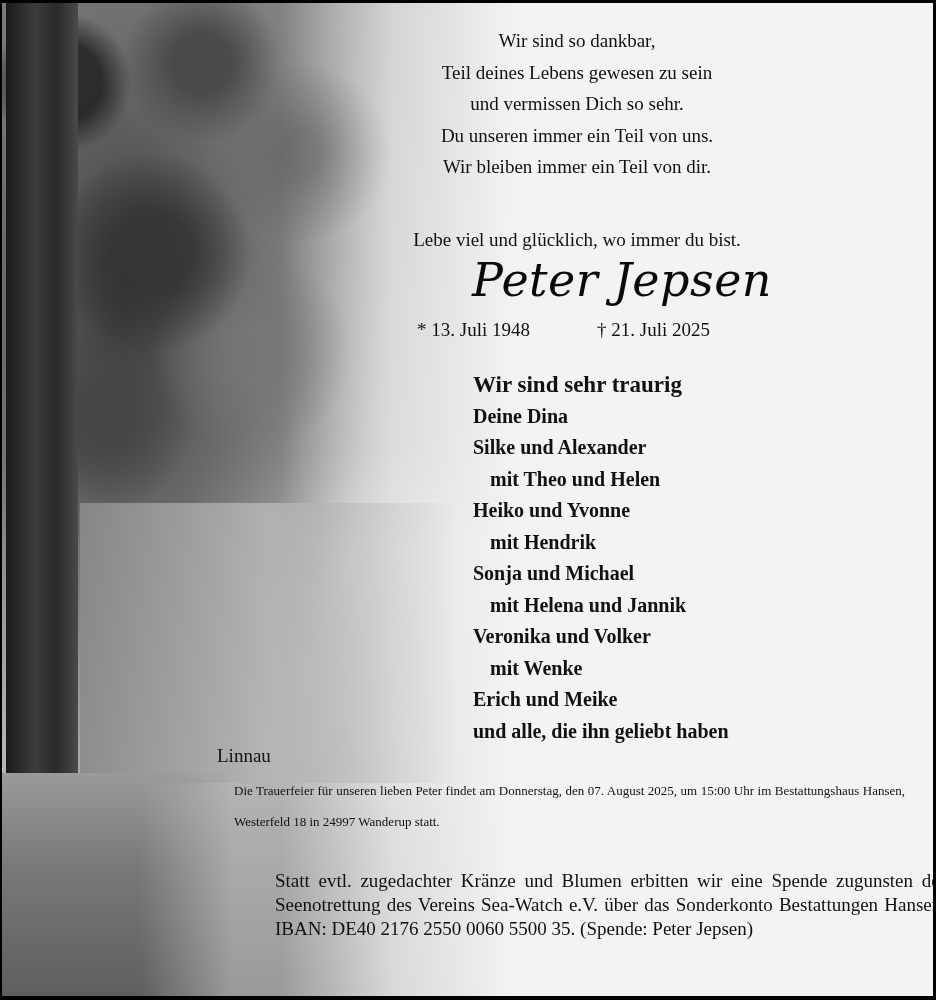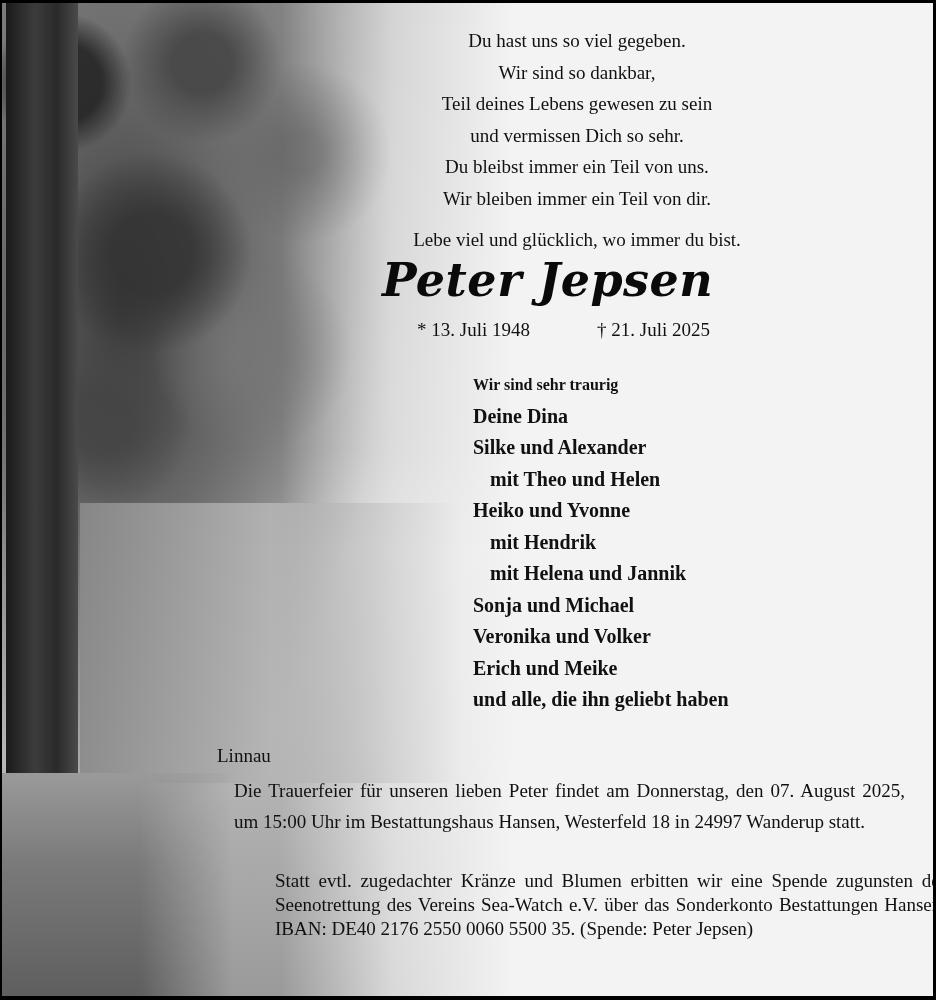--- a/index.html
+++ b/index.html
@@ -51,93 +51,93 @@
     position:absolute; left:340px; top:22px; width:470px;
     text-align:center; font-size:19px; line-height:31.5px;
     font-family:"Liberation Serif", "DejaVu Serif", serif;
   }
   .poem .line { display:block; }
   .motto {
     position:absolute; left:330px; top:226px; width:490px; text-align:center;
     font-size:19px; font-family:"Liberation Serif","DejaVu Serif",serif;
   }
   .name {
-    position:absolute; left:380px; top:250px; width:390px; text-align:left;
-    font-family:"DejaVu Serif", serif; font-style:italic; font-weight:bold;
+    position:absolute; left:380px; top:250px; width:390px; text-align:right;
+    font-family:"DejaVu Serif", serif; font-style:italic; font-weight:normal;
     font-size:46px; letter-spacing:0.5px; color:#0a0a0a;
   }
   .dates {
     position:absolute; left:415px; top:316px; width:360px;
     font-size:19px; font-family:"Liberation Serif","DejaVu Serif",serif;
   }
   .dates .born { position:absolute; left:0; }
   .dates .died { position:absolute; left:180px; }
 
   .mourners {
     position:absolute; left:471px; top:366px; width:400px;
     font-family:"Liberation Serif","DejaVu Serif",serif; font-size:20px; line-height:31.5px;
   }
-  .mourners .intro { font-weight:normal; font-size:16px; }
+  .mourners .intro { font-weight:normal; font-size:23px; }
   .mourners .m { display:block; font-weight:bold; }
   .mourners .m.indent { padding-left:17px; }
 
   .place {
     position:absolute; left:215px; top:742px; font-size:19px;
     font-family:"Liberation Serif","DejaVu Serif",serif;
   }
   .funeral {
     position:absolute; left:232px; top:772px; width:671px;
-    font-size:19px; line-height:31px; text-align:justify; text-align-last:left;
+    font-size:13px; line-height:31px; text-align:justify; text-align-last:left;
     font-family:"Liberation Serif","DejaVu Serif",serif;
   }
   .donation {
     position:absolute; left:232px; top:866px; width:671px;
     font-size:19px; line-height:24px; text-align:justify; text-align-last:left;
     font-family:"Liberation Serif","DejaVu Serif",serif;
     margin-left:41px;
   }
 </style>
 </head>
 <body>
 
 <div class="frame">
   <div class="photo"></div>
   <div class="foliage"></div>
   <div class="water"></div>
   <div class="trunk"></div>
   <div class="grass"></div>
 
   <div class="poem serif">
-    <span class="line">Du hast uns so viel gegeben.</span>
     <span class="line">Wir sind so dankbar,</span>
     <span class="line">Teil deines Lebens gewesen zu sein</span>
     <span class="line">und vermissen Dich so sehr.</span>
-    <span class="line">Du bleibst immer ein Teil von uns.</span>
+    <span class="line">Du unseren immer ein Teil von uns.</span>
     <span class="line">Wir bleiben immer ein Teil von dir.</span>
   </div>
 
   <div class="motto serif">Lebe viel und glücklich, wo immer du bist.</div>
 
   <div class="name">Peter Jepsen</div>
 
   <div class="dates serif">
     <span class="born">* 13. Juli 1948</span>
     <span class="died">† 21. Juli 2025</span>
   </div>
 
   <div class="mourners serif">
     <span class="m intro">Wir sind sehr traurig</span>
     <span class="m">Deine Dina</span>
     <span class="m">Silke und Alexander</span>
     <span class="m indent">mit Theo und Helen</span>
     <span class="m">Heiko und Yvonne</span>
     <span class="m indent">mit Hendrik</span>
+    <span class="m">Sonja und Michael</span>
     <span class="m indent">mit Helena und Jannik</span>
-    <span class="m">Sonja und Michael</span>
     <span class="m">Veronika und Volker</span>
+    <span class="m indent">mit Wenke</span>
     <span class="m">Erich und Meike</span>
     <span class="m">und alle, die ihn geliebt haben</span>
   </div>
 
   <div class="place serif">Linnau</div>
   <div class="funeral serif">Die Trauerfeier für unseren lieben Peter findet am Donnerstag, den 07. August 2025, um 15:00 Uhr im Bestattungshaus Hansen, Westerfeld 18 in 24997 Wanderup statt.</div>
   <div class="donation serif">Statt evtl. zugedachter Kränze und Blumen erbitten wir eine Spende zugunsten der Seenotrettung des Vereins Sea-Watch e.V. über das Sonderkonto Bestattungen Hansen, IBAN: DE40 2176 2550 0060 5500 35. (Spende: Peter Jepsen)</div>
 </div>
 
 </body></html>

